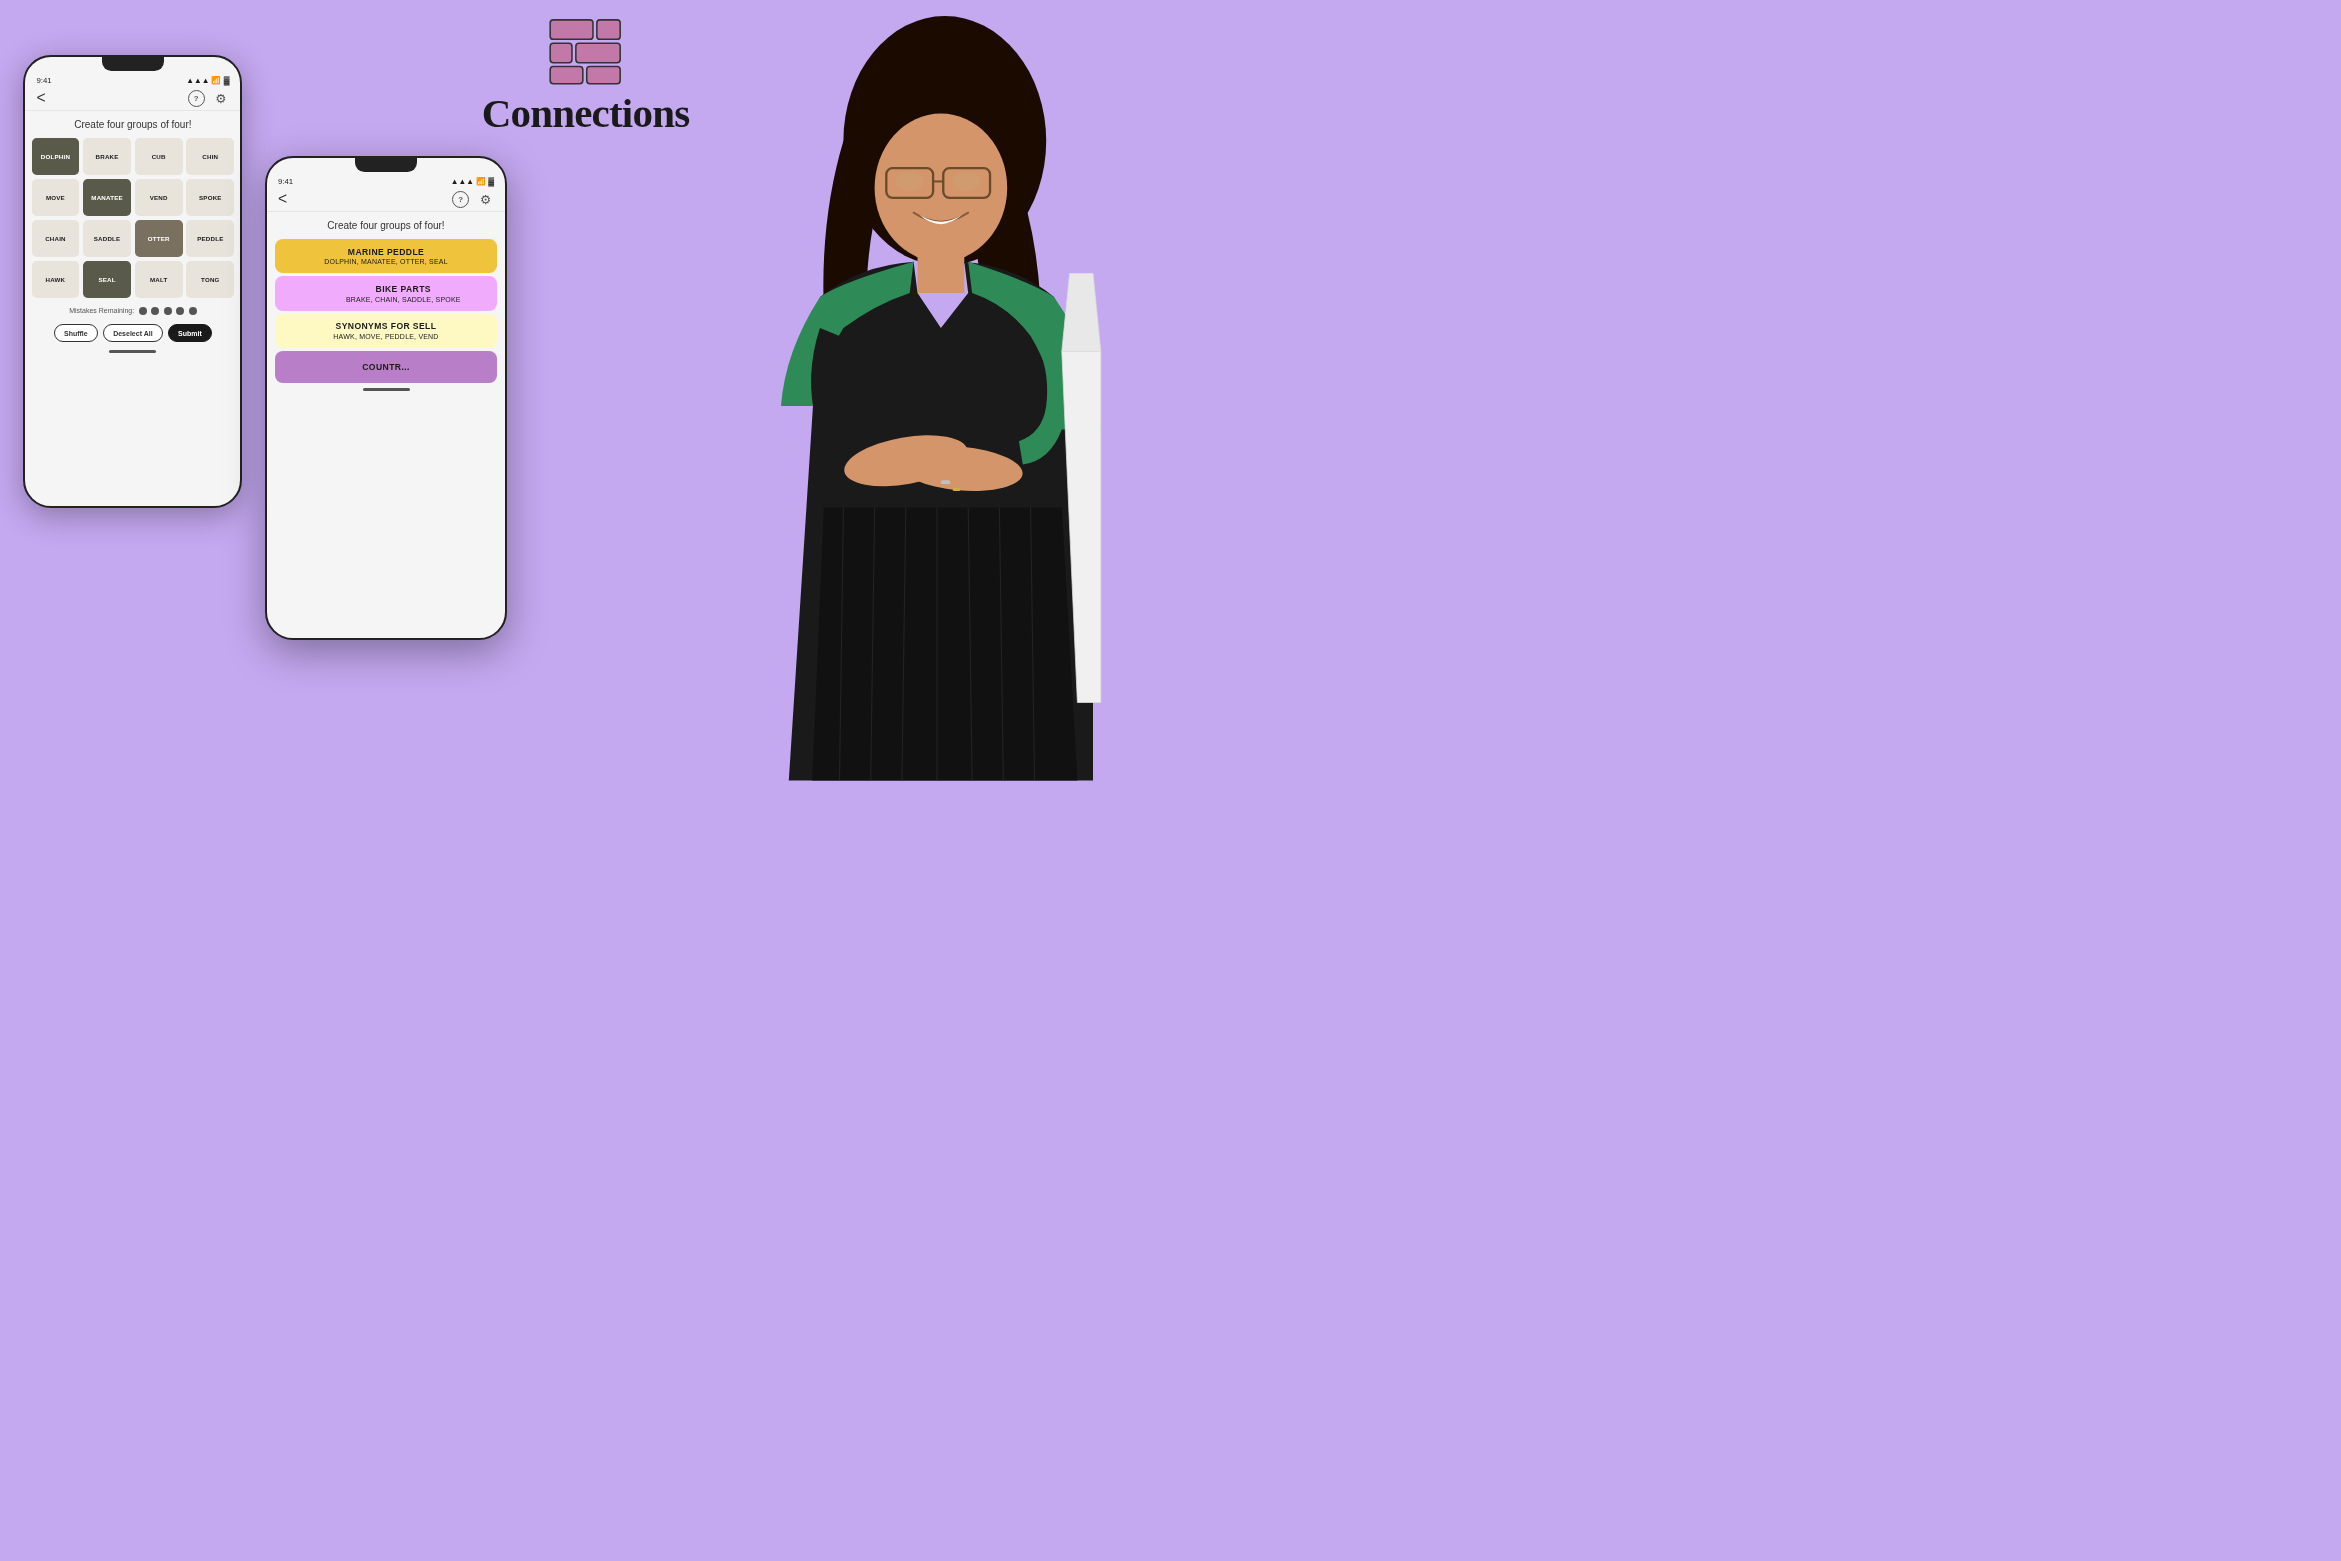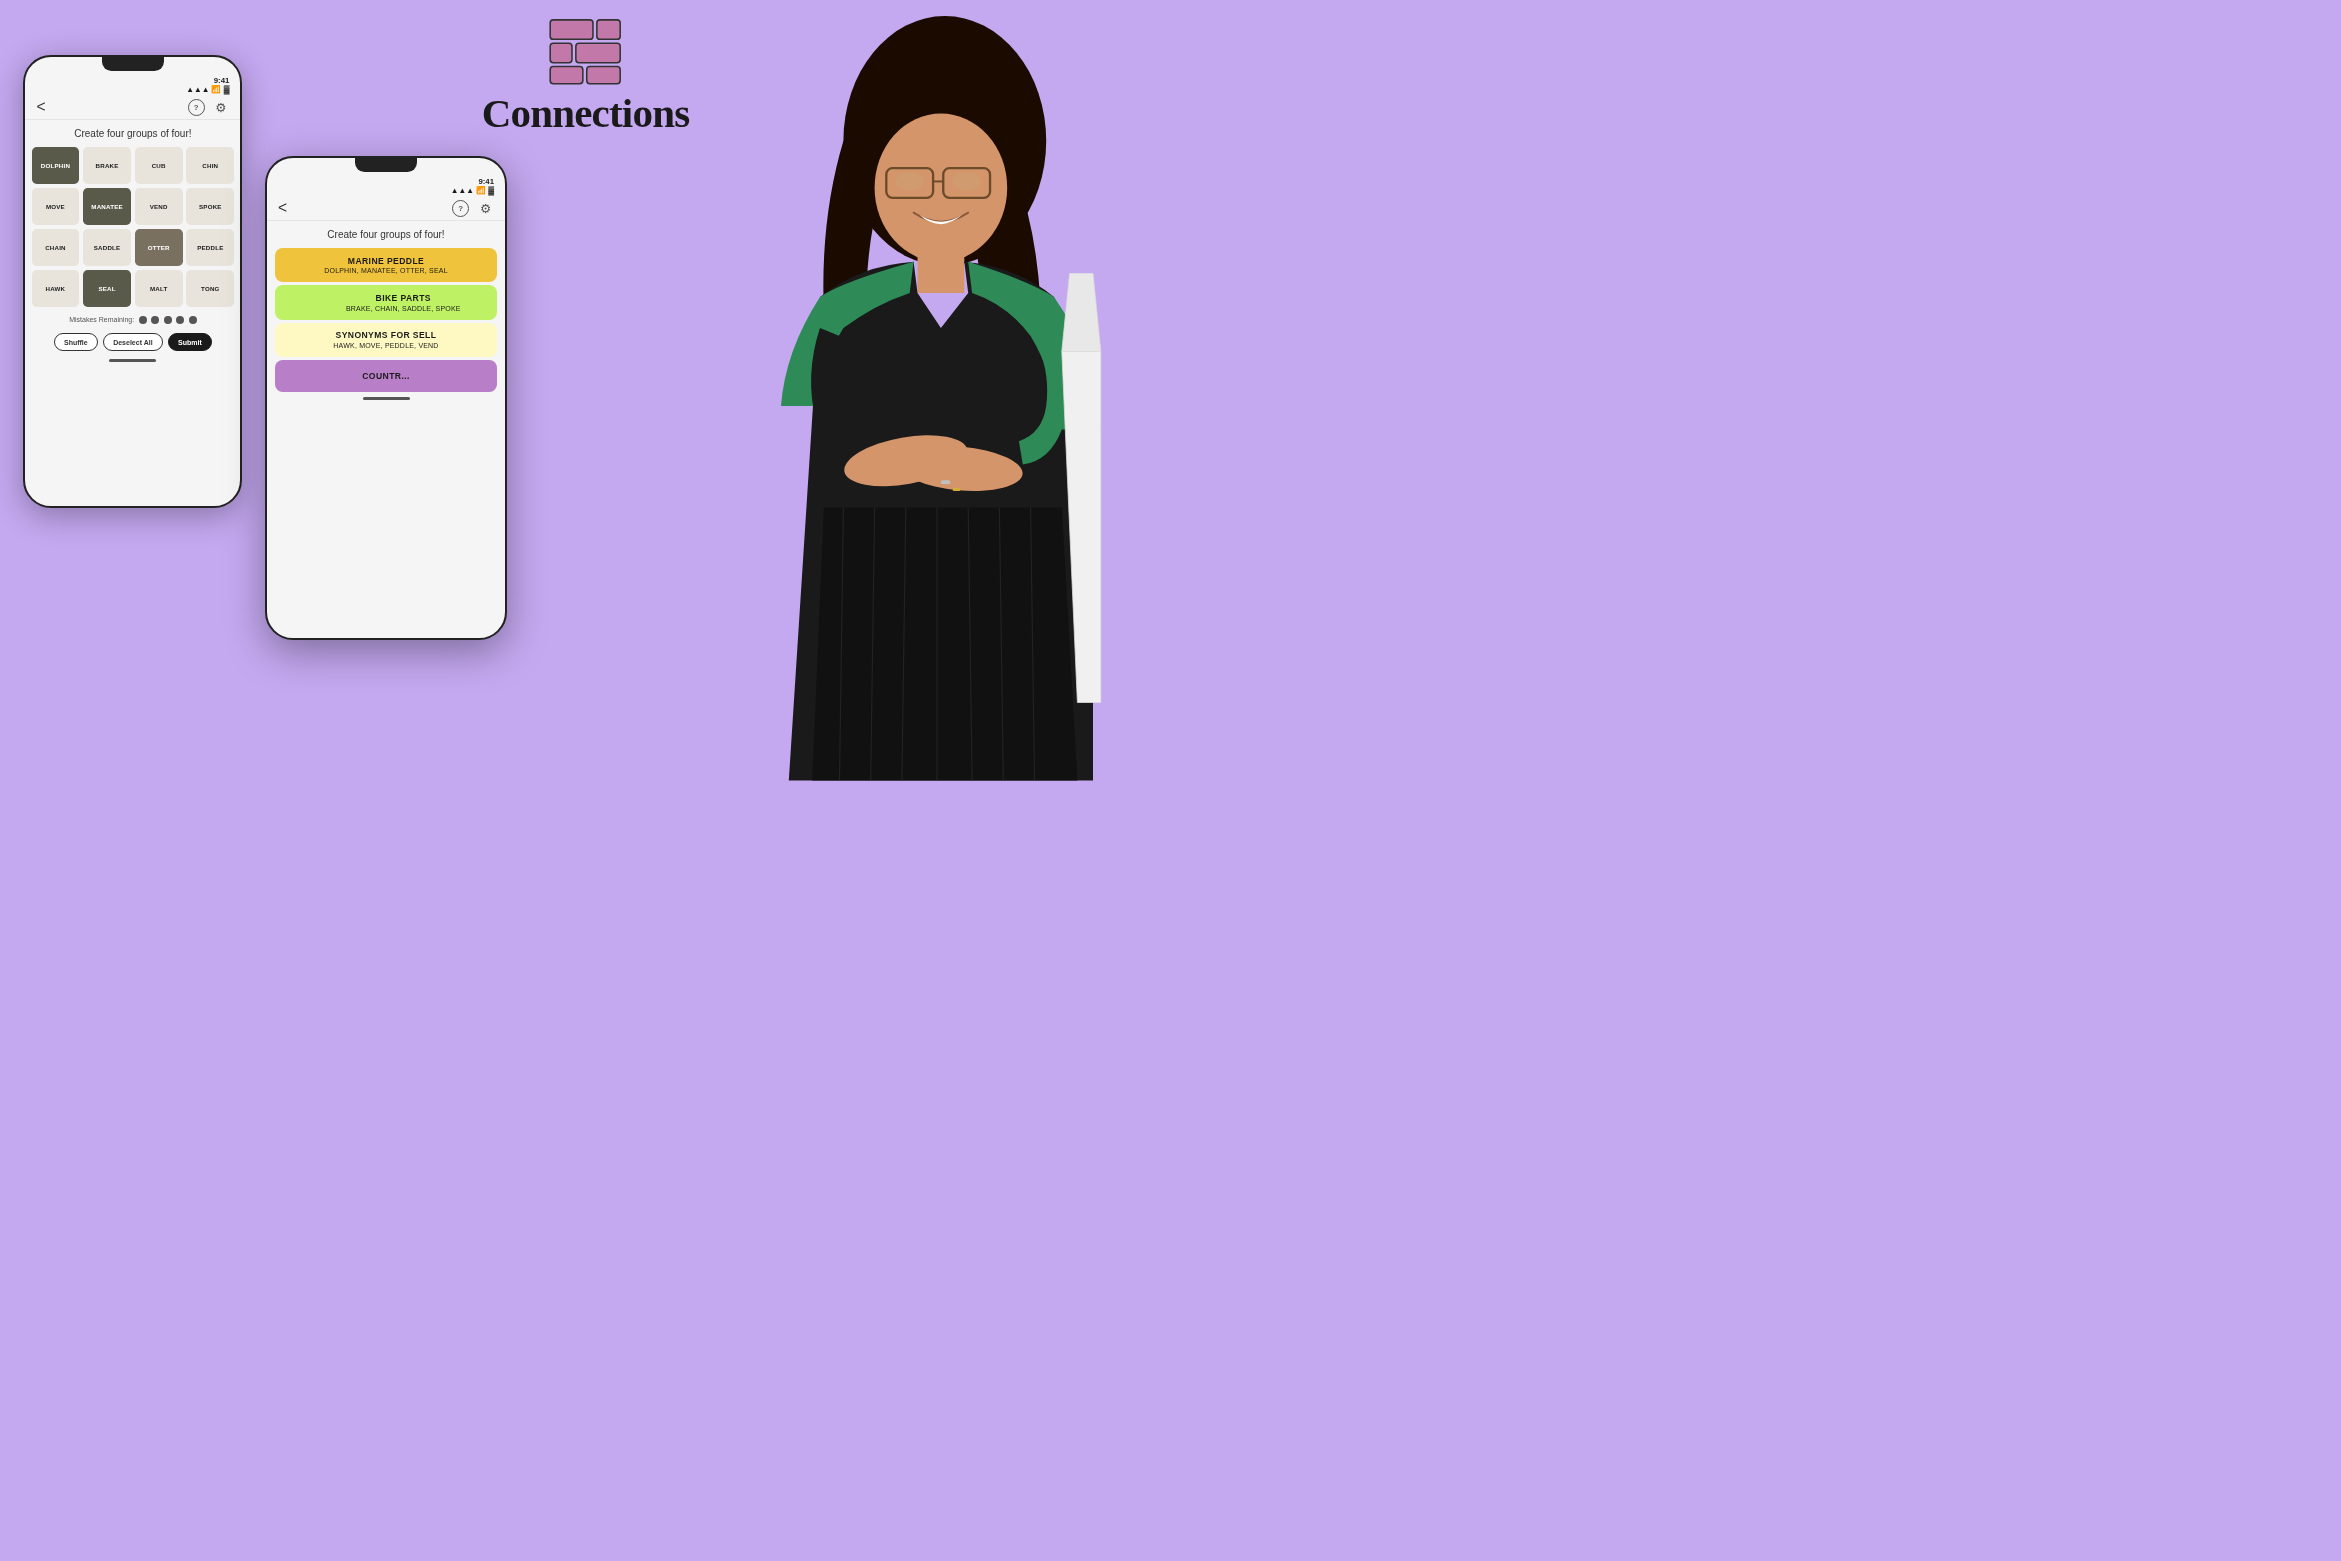--- a/index.html
+++ b/index.html
@@ -98,23 +98,22 @@
       z-index: 2;
     }
 
     
     .status-bar {
       display: flex;
       justify-content: space-between;
       align-items: flex-end;
       padding: 4.7px 11px 1.6px;
       font-size: 7.8px;
-      font-weight: 700;
+      font-weight: 400;
       color: #1a1a1a;
-      flex-direction: column;
     }
 
     .status-icons {
       display: flex;
       gap: 2.3px;
       align-items: center;
     }
 
     
     .nav-bar {
@@ -273,21 +272,21 @@
 
     .card-subtitle {
       font-size: 7px;
       text-align: center;
       color: #1a1a1a;
       margin-top: 1.6px;
       letter-spacing: 0.2px;
     }
 
     .card-yellow { background: #f0c33c; }
-    .card-green { background: #bef264; padding-left: 44px; }
+    .card-green { background: #f0abfc; padding-left: 44px; }
     .card-blue { background: #fef9c3; }
     .card-purple { background: #b97ec8; }
   </style>
 </head>
 <body>
 
 <div class="bg"></div>
 
 <div class="logo-area">
 

